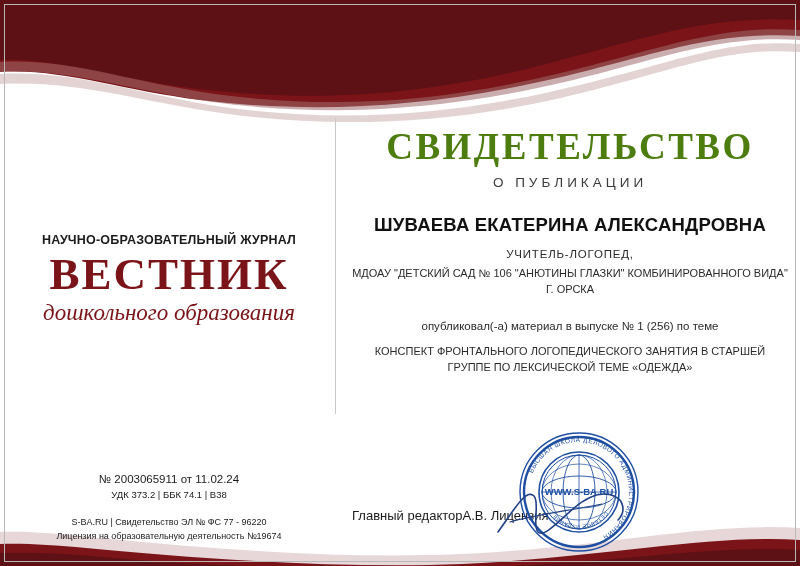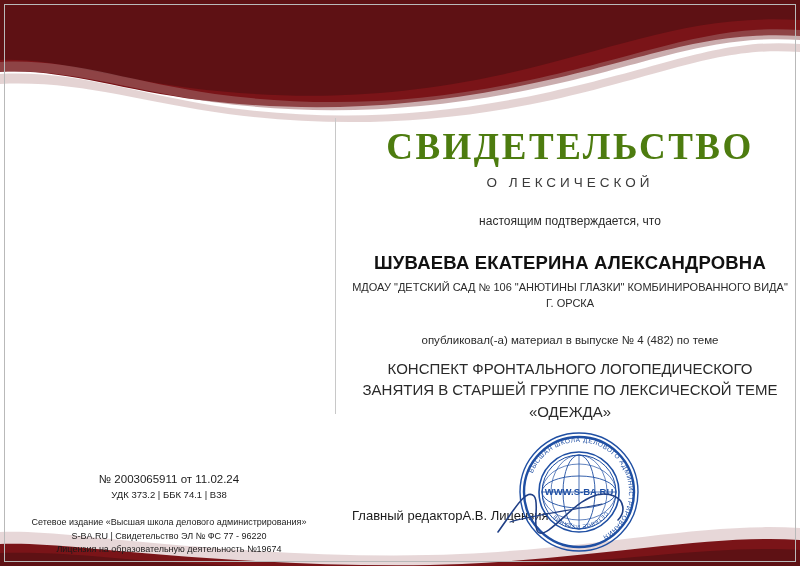--- a/index.html
+++ b/index.html
@@ -139,21 +139,21 @@
     color: #2a2a2a;
     margin-top: 6px;
     line-height: 1.45;
   }
   .published {
     font-size: 11.5px;
     color: #2a2a2a;
     margin-top: 22px;
   }
   .work-title {
-    font-size: 15px;
+    font-size: 11px;
     color: #2a2a2a;
     margin-top: 12px;
     line-height: 1.45;
   }
 
   
   .reg-block {
     position: absolute;
     left: 14px;
     top: 473px;
@@ -227,38 +227,42 @@
   </svg>
 
   <svg class="bottom-decor" viewBox="0 0 800 90" preserveAspectRatio="none">
     <path d="M0,90 L800,90 L800,52 C700,46 600,72 460,78 C330,84 180,70 80,60 C50,57 22,55 0,56 Z" fill="#c9a7a8" opacity="0.45"></path>
     <path d="M0,90 L800,90 L800,64 C710,58 600,82 462,88 C340,93 190,82 86,72 C52,69 24,67 0,68 Z" fill="#7a1418"></path>
     <path d="M0,90 L800,90 L800,74 C716,68 606,88 466,92 C344,96 196,90 92,80 C56,77 26,76 0,77 Z" fill="#5e1114"></path>
   </svg>
 
   <div class="border-frame"></div>
 
+  <div class="journal-block">
+    <div class="journal-sub">НАУЧНО-ОБРАЗОВАТЕЛЬНЫЙ ЖУРНАЛ</div>
+    <div class="journal-title">ВЕСТНИК</div>
+    <div class="journal-italic">дошкольного образования</div>
+  </div>
 
   <div class="v-divider"></div>
 
   <div class="main">
     <div class="main-title">СВИДЕТЕЛЬСТВО</div>
-    <div class="main-subtitle">О ЛЕКСИЧЕСКОЙ</div>
-    <div class="confirm-line">настоящим подтверждается, что</div>
+    <div class="main-subtitle">О ПУБЛИКАЦИИ</div>
     <div class="recipient">ШУВАЕВА ЕКАТЕРИНА АЛЕКСАНДРОВНА</div>
+    <div class="position">УЧИТЕЛЬ-ЛОГОПЕД,</div>
     <div class="org">МДОАУ "ДЕТСКИЙ САД № 106 "АНЮТИНЫ ГЛАЗКИ" КОМБИНИРОВАННОГО ВИДА" Г. ОРСКА</div>
-    <div class="published">опубликовал(-а) материал в выпуске № 4 (482) по теме</div>
+    <div class="published">опубликовал(-а) материал в выпуске № 1 (256) по теме</div>
     <div class="work-title">КОНСПЕКТ ФРОНТАЛЬНОГО ЛОГОПЕДИЧЕСКОГО ЗАНЯТИЯ В СТАРШЕЙ ГРУППЕ ПО ЛЕКСИЧЕСКОЙ ТЕМЕ «ОДЕЖДА»</div>
   </div>
 
   <div class="reg-block">
     <div class="reg-number">№ 2003065911 от 11.02.24</div>
     <div class="reg-codes">УДК 373.2 | ББК 74.1 | В38</div>
     <div class="reg-lines">
-      <div>Сетевое издание «Высшая школа делового администрирования»</div>
       <div>S-BA.RU | Свидетельство ЭЛ № ФС 77 - 96220</div>
       <div>Лицензия на образовательную деятельность №19674</div>
     </div>
   </div>
 
   <div class="sign-row">
     <div class="sign-label">Главный редактор</div>
     <div class="sign-name">А.В. Лицензия</div>
   </div>
 

